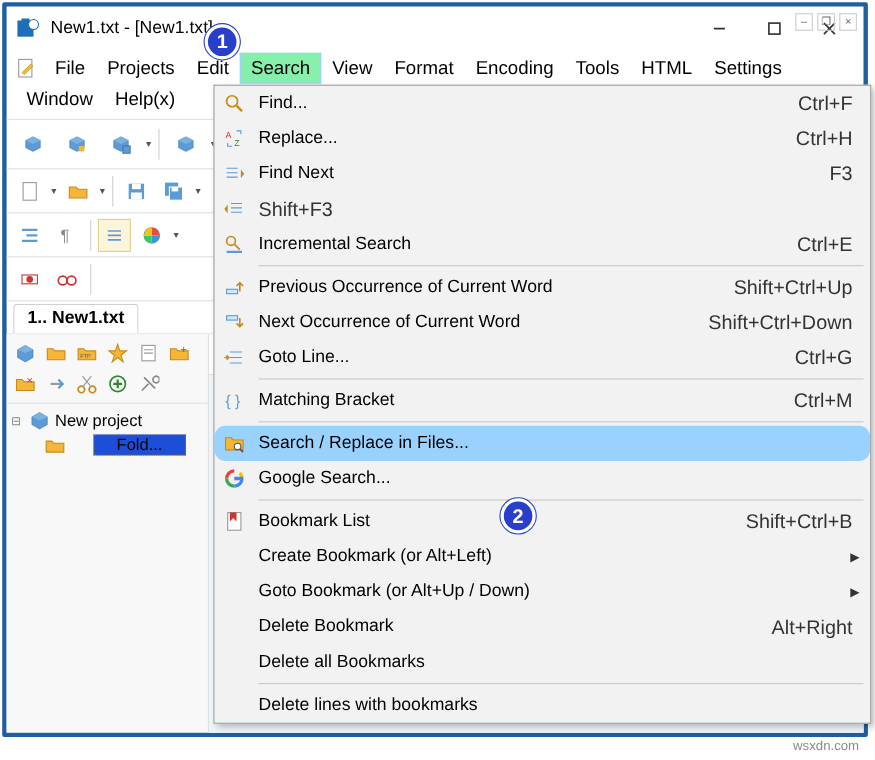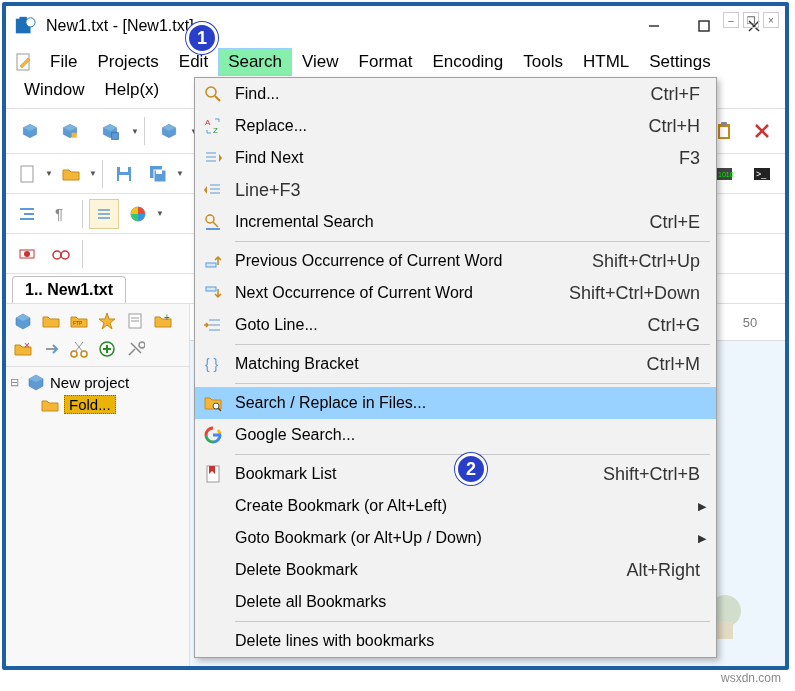--- a/index.html
+++ b/index.html
@@ -31,23 +31,23 @@
 .sidebar-toolbar { display: flex; flex-wrap: wrap; padding: 4px; gap: 2px; border-bottom: 1px solid #e0e0e0; }
 .sidebar-toolbar .stb { width: 26px; height: 26px; display: flex; align-items: center; justify-content: center; }
 .tree { padding: 4px; font-size: 15px; }
 .tree-item { display: flex; align-items: center; padding: 2px 0; }
 .tree-item .ticon { width: 20px; height: 18px; margin-right: 4px; }
 .tree-item.child { margin-left: 30px; }
 .tree-item .dots { width: 16px; color: #888; font-size: 11px; }
 .editor { flex: 1; background: #fff; position: relative; }
 .ruler { position: absolute; top: 0; right: 0; height: 36px; width: 70px; font-size: 13px; color: #7a7a7a; display: flex; align-items: center; justify-content: center; }
 .editor-body { position: absolute; top: 36px; left: 0; right: 0; bottom: 0; background: #eef6fd; border-top: 1px solid #ddd; }
-.dropdown { position: absolute; top: 77px; left: 194px; width: 523px; background: #f2f2f2; border: 1px solid #a0a0a0; box-shadow: 3px 3px 6px rgba(0,0,0,0.25); z-index: 100; }
+.dropdown { position: absolute; top: 77px; left: 194px; width: 598px; background: #f2f2f2; border: 1px solid #a0a0a0; box-shadow: 3px 3px 6px rgba(0,0,0,0.25); z-index: 100; }
 .dd-item { display: flex; align-items: center; height: 32px; font-size: 16px; padding: 0 6px; position: relative; }
-.dd-item.highlighted { background: #99d2ff; }
+.dd-item.highlighted { background: #99d2ff; border-radius: 10px; }
 .dd-icon { width: 24px; height: 24px; margin-right: 10px; display: flex; align-items: center; justify-content: center; }
 .dd-label { flex: 1; }
 .dd-short { color: #333; padding-right: 10px; font-size: 18px; }
 .dd-arrow { width: 12px; font-size: 11px; color: #333; }
 .dd-sep { height: 1px; background: #c8c8c8; margin: 3px 6px 3px 40px; }
 .callout { position: absolute; width: 32px; height: 32px; border-radius: 50%; background: #2a3fc9; border: 3px solid #fff; box-shadow: 0 0 0 1px #2a3fc9; color: #fff; font-weight: bold; font-size: 18px; display: flex; align-items: center; justify-content: center; z-index: 200; }
 .callout.c1 { top: 22px; left: 186px; }
 .callout.c2 { top: 453px; left: 455px; }
 .watermark-logo { position: absolute; bottom: 40px; right: 40px; opacity: 0.25; z-index: 50; }
 .watermark-url { position: absolute; bottom: 6px; right: 14px; font-size: 12px; color: #8a8a8a; z-index: 50; }
@@ -360,21 +360,21 @@
           <span class="ticon"><svg viewBox="0 0 20 18" width="20" height="18">
                 <path class="cube" d="M3 6 L10 2 L17 6 L17 13 L10 17 L3 13 Z"></path>
                 <path fill="#7ab3e0" d="M10 2 L17 6 L10 9 L3 6 Z"></path>
               </svg></span>
           <span>New project</span>
         </div>
         <div class="tree-item child">
           <span class="ticon"><svg viewBox="0 0 20 18" width="20" height="18">
                 <path class="fold" d="M2 5 L7 5 L9 7 L18 7 L18 15 L2 15 Z"></path>
               </svg></span>
-          <span style="background:#eab308;border:1px dotted #666;padding:0 4px;">Fold...</span>
+          <span style="background:#1d4ed8;border:1px dotted #666;padding:0 20px;margin-left:21px;">Fold...</span>
         </div>
       </div>
     </div>
 
     <div class="editor">
       <div class="ruler">50</div>
       <div class="editor-body"></div>
     </div>
   </div>
 
@@ -417,21 +417,21 @@
     </div>
     <div class="dd-item">
       <span class="dd-icon">
         <svg width="20" height="20" viewBox="0 0 20 20">
           <line x1="7" y1="5" x2="17" y2="5" stroke="#5c9bd5"></line>
           <line x1="7" y1="9" x2="17" y2="9" stroke="#5c9bd5"></line>
           <line x1="7" y1="13" x2="17" y2="13" stroke="#5c9bd5"></line>
           <path d="M4 6 L4 14 L1 10 Z" fill="#c58a1a"></path>
         </svg>
       </span>
-      <span class="dd-short">Line+F3</span>
+      <span class="dd-short">Shift+F3</span>
     </div>
     <div class="dd-item">
       <span class="dd-icon">
         <svg width="20" height="20" viewBox="0 0 20 20">
           <circle cx="7" cy="7" r="4" fill="none" stroke="#c58a1a" stroke-width="1.5"></circle>
           <line x1="10" y1="10" x2="15" y2="15" stroke="#c58a1a" stroke-width="1.5"></line>
           <line x1="3" y1="17" x2="17" y2="17" stroke="#5c9bd5" stroke-width="2"></line>
         </svg>
       </span>
       <span class="dd-label">Incremental Search</span>

